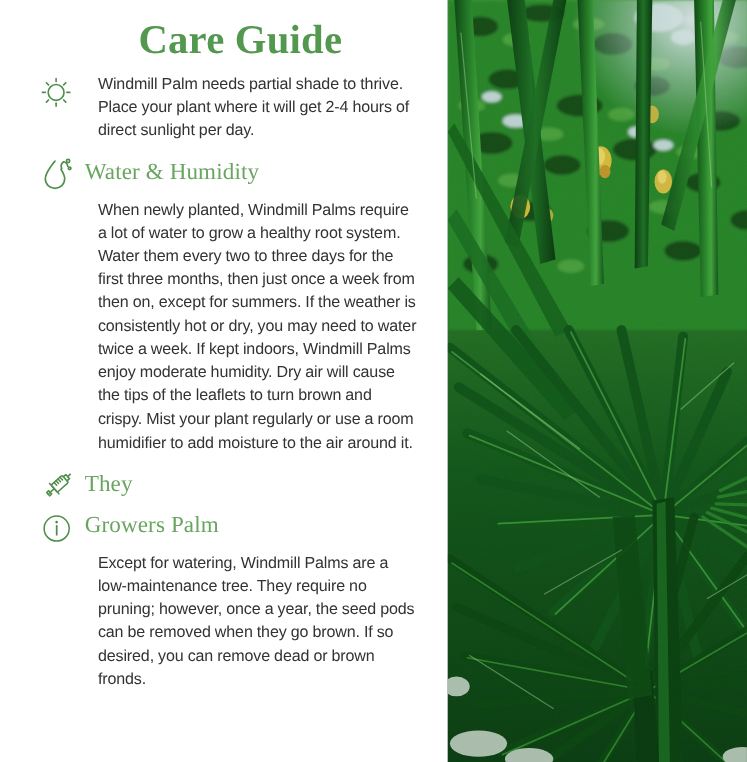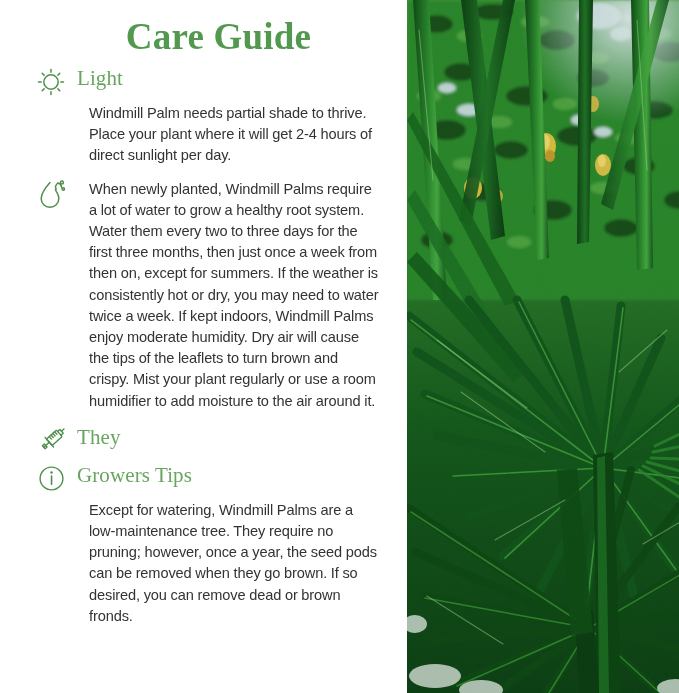--- a/index.html
+++ b/index.html
@@ -125,36 +125,36 @@
             <line x1="15" y1="26.8" x2="15" y2="29.5"></line>
             <line x1="2.5" y1="17" x2="5.2" y2="17"></line>
             <line x1="24.8" y1="17" x2="27.5" y2="17"></line>
             <line x1="6.2" y1="8.2" x2="8.1" y2="10.1"></line>
             <line x1="21.9" y1="23.9" x2="23.8" y2="25.8"></line>
             <line x1="23.8" y1="8.2" x2="21.9" y2="10.1"></line>
             <line x1="8.1" y1="23.9" x2="6.2" y2="25.8"></line>
           </g>
         </svg>
       </span>
-      <div class="sec-head">Light</div>
       <p class="sec-body">Windmill Palm needs partial shade to thrive. Place your plant where it will get 2-4 hours of direct sunlight per day.</p>
     </div>
 
     <div class="section" id="section-water">
       <span class="sec-icon">
         <svg width="40" height="34" viewBox="0 0 40 34">
           <g stroke="#4f8f4c" stroke-width="1.5" fill="none" stroke-linecap="round" stroke-linejoin="round">
             <path d="M14 3.5 C14 3.5 5.2 13.4 5.2 19.6 C5.2 24.6 9.1 28.2 14 28.2 C18.9 28.2 22.8 24.6 22.8 19.6 C22.8 16.9 21.2 13.7 19.4 10.9"></path>
             <path d="M21.6 4.2 C19.6 6.0 19.1 8.4 20.2 10.2"></path>
             <path d="M21.9 4.1 C23.9 4.6 25.4 6.3 25.6 8.4"></path>
             <circle cx="25.9" cy="3.4" r="1.5"></circle>
             <circle cx="27.3" cy="10.0" r="1.2"></circle>
           </g>
         </svg>
       </span>
+      <div class="sec-head">Water &amp; Humidity</div>
       <p class="sec-body">When newly planted, Windmill Palms require a lot of water to grow a healthy root system. Water them every two to three days for the first three months, then just once a week from then on, except for summers. If the weather is consistently hot or dry, you may need to water twice a week. If kept indoors, Windmill Palms enjoy moderate humidity. Dry air will cause the tips of the leaflets to turn brown and crispy. Mist your plant regularly or use a room humidifier to add moisture to the air around it.</p>
     </div>
 
     <div class="section" id="section-food">
       <span class="sec-icon">
         <svg width="40" height="34" viewBox="0 0 40 34">
           <g stroke="#4f8f4c" stroke-width="1.4" fill="none" stroke-linecap="round" stroke-linejoin="round">
             <g transform="rotate(-42 16 16)">
               <rect x="12.5" y="11.6" width="13.4" height="8.6" rx="1"></rect>
               <path d="M25.9 13.4 h3.0 v5.0 h-3.0"></path>
@@ -178,21 +178,21 @@
         <svg width="40" height="34" viewBox="0 0 40 34">
           <g stroke="#4f8f4c" stroke-width="1.4" fill="none">
             <circle cx="15.5" cy="16.5" r="11.4"></circle>
           </g>
           <g fill="#4f8f4c">
             <circle cx="15.5" cy="10.6" r="1.25"></circle>
             <rect x="14.75" y="13.3" width="1.6" height="9.6" rx="0.6"></rect>
           </g>
         </svg>
       </span>
-      <div class="sec-head">Growers Tips</div>
+      <div class="sec-head">Growers Palm</div>
       <p class="sec-body">Except for watering, Windmill Palms are a low-maintenance tree. They require no pruning; however, once a year, the seed pods can be removed when they go brown. If so desired, you can remove dead or brown fronds.</p>
     </div>
 
   </div>
 
   <div id="plant-photo">
     <svg width="308" height="693" viewBox="0 0 308 693" preserveAspectRatio="none" aria-hidden="true">
       <defs>
         <linearGradient id="gBack" x1="0" y1="0" x2="0" y2="1">
           <stop offset="0%" stop-color="#4f9c3f"></stop>

